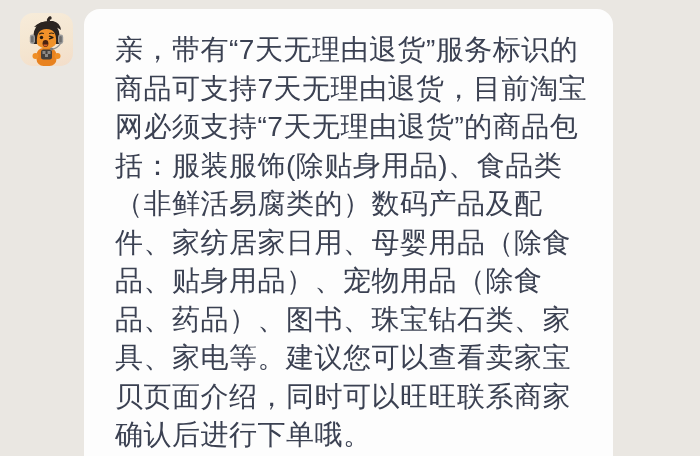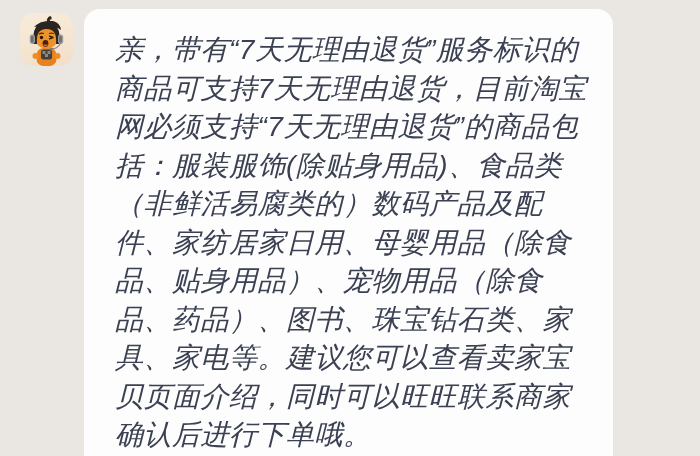--- a/index.html
+++ b/index.html
@@ -4,21 +4,21 @@
 <style>
   * { margin: 0; padding: 0; box-sizing: border-box; }
   html, body {
     width: 700px; height: 456px;
     font-family: "Liberation Sans", "DejaVu Sans", sans-serif;
     overflow: hidden;
   }
   body { background: #eae7e2; }
   .chat-window {
     position: relative;
-    width: 577px; height: 456px; font-style: italic;
+    width: 577px; height: 456px;
   }
   .avatar {
     position: absolute;
     left: 20px; top: 13px;
     width: 53px; height: 53px;
     border-radius: 13px;
     overflow: hidden;
     background: linear-gradient(165deg, #f7ecda 0%, #f4e5d0 60%, #f3ddc9 100%);
   }
   .avatar svg { display: block; width: 53px; height: 53px; }

